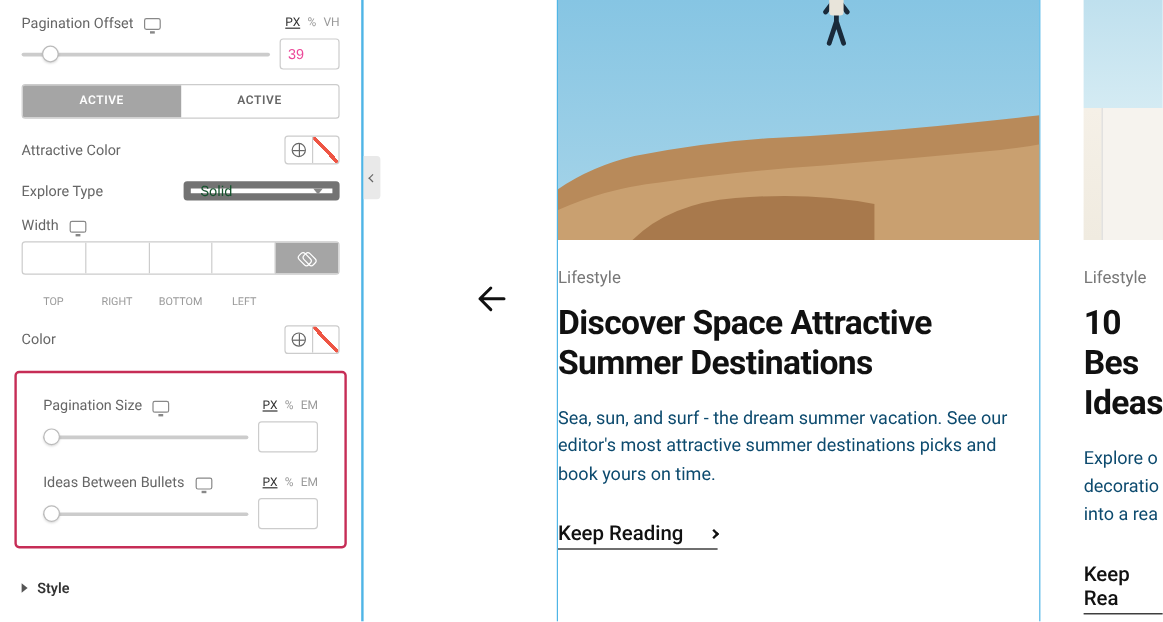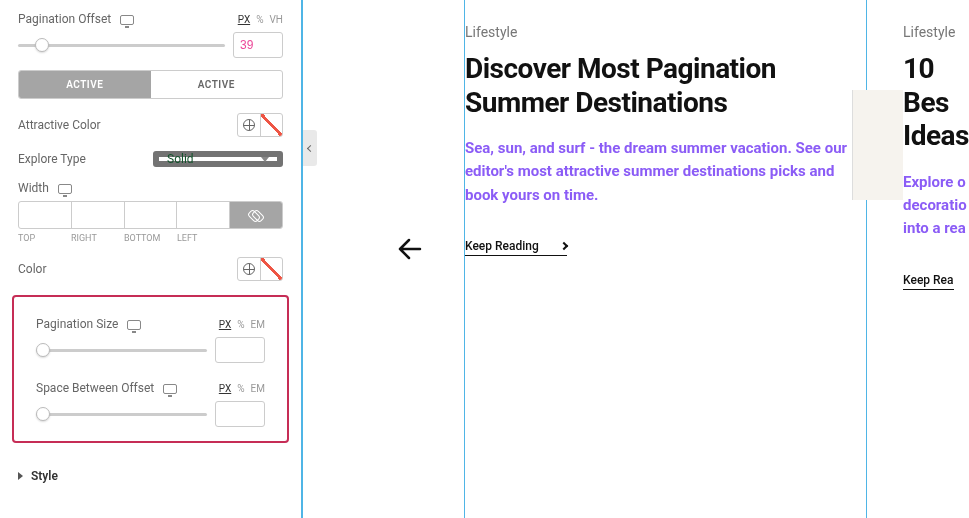--- a/index.html
+++ b/index.html
@@ -32,43 +32,43 @@
 .caret-down { width: 0; height: 0; border-left: 4px solid transparent; border-right: 4px solid transparent; border-top: 5px solid #888; }
 .width-grid { display: flex; border: 1px solid #ccc; border-radius: 3px; overflow: hidden; margin-top: 6px; }
 .width-cell { flex: 1; height: 26px; border-left: 1px solid #ccc; position: relative; }
 .width-cell:first-child { border-left: none; }
 .width-cell.link-cell { background: #a5a5a5; display: flex; align-items: center; justify-content: center; }
 .link-icon { width: 12px; height: 12px; position: relative; }
 .link-icon::before, .link-icon::after { content: ""; position: absolute; width: 6px; height: 10px; border: 1.5px solid #fff; border-radius: 3px; }
 .link-icon::before { left: 0; top: 1px; transform: rotate(-45deg); }
 .link-icon::after { right: 0; top: 1px; transform: rotate(-45deg); }
 .width-labels { display: flex; margin-top: 4px; }
-.width-labels span { flex: 1; text-align: left; font-size: 9px; color: #999; }
+.width-labels span { flex: 1; text-align: center; font-size: 9px; color: #999; margin-top: 14px; }
 .highlight-box { border: 2px solid #c62d56; border-radius: 4px; margin: 14px 12px 0; padding: 8px 22px 14px; }
 .style-section { padding: 14px 18px; display: flex; align-items: center; gap: 8px; font-size: 12px; color: #333; font-weight: 600; cursor: pointer; margin-top: 12px; }
 .caret-right { width: 0; height: 0; border-top: 4px solid transparent; border-bottom: 4px solid transparent; border-left: 5px solid #555; }
 .collapse-handle { position: absolute; left: 303px; top: 130px; width: 14px; height: 36px; background: #e9e9e9; border-radius: 0 3px 3px 0; display: flex; align-items: center; justify-content: center; cursor: pointer; }
 .chev-left { width: 5px; height: 5px; border-left: 1.5px solid #666; border-bottom: 1.5px solid #666; transform: rotate(45deg); }
 .preview { position: absolute; left: 376px; top: 0; right: 0; height: 518px; display: flex; gap: 36px; }
 .nav-arrow { position: absolute; left: 394px; top: 232px; cursor: pointer; }
-.card { display: flex; }
+.card { display: flex; flex-direction: column; }
 .card1 { width: 404px; margin-left: 88px; border-left: 1px solid #4fb5e6; border-right: 1px solid #4fb5e6; }
 .card2 { flex: 1; }
 .card-img { height: 200px; position: relative; overflow: hidden; }
 .sky { position: absolute; inset: 0; background: linear-gradient(180deg, #86c5e3 0%, #a8d5e9 100%); }
 .rocks { position: absolute; bottom: -10px; left: -10px; right: -10px; height: 140px; }
 .rocks svg { width: 100%; height: 100%; }
 .person { position: absolute; top: -20px; left: 54%; }
 .card2-img { height: 200px; background: linear-gradient(180deg, #bfe0ee 0%, #d4ebf3 45%, #f5f0e7 45%, #f0ebe0 100%); position: relative; }
 .card2-img::after { content: ""; position: absolute; right: 0; bottom: 0; width: 50px; height: 110px; background: #f6f3ee; border-left: 1px solid #ddd; }
 .card-body { padding: 24px 0 0 0; }
 .category { font-size: 14px; color: #777; margin-bottom: 12px; }
 .card-title { font-size: 28px; font-weight: 700; color: #111; line-height: 1.2; margin-bottom: 18px; letter-spacing: -0.5px; }
-.card-desc { font-size: 15px; color: #8b5cf6; line-height: 1.55; margin-bottom: 28px; font-weight: bold; }
-.keep-reading { display: inline-flex; align-items: center; gap: 22px; font-size: 12px; color: #111; font-weight: 500; border-bottom: 1px solid #111; padding-bottom: 2px; cursor: pointer; }
+.card-desc { font-size: 15px; color: #0c4a6e; line-height: 1.55; margin-bottom: 28px; }
+.keep-reading { display: inline-flex; align-items: center; gap: 22px; font-size: 17px; color: #111; font-weight: 500; border-bottom: 1px solid #111; padding-bottom: 2px; cursor: pointer; }
 .kr-chev { width: 6px; height: 6px; border-right: 2px solid #111; border-top: 2px solid #111; transform: rotate(45deg); }
 </style>
 </head>
 <body>
 
 <div class="sidebar">
   <div class="panel">
     <div class="field-row">
       <span>
         <span class="field-label">Pagination Offset</span>
@@ -162,21 +162,21 @@
     </div>
     <div class="slider-row">
       <div class="slider">
           <div class="slider-thumb" style="left:0"></div>
         </div>
       <input class="val-input" value="" style="">
     </div>
 
     <div class="field-row" style="margin-top:18px">
       <span>
-        <span class="field-label">Space Between Offset</span>
+        <span class="field-label">Ideas Between Bullets</span>
         <span class="monitor-icon"></span>
       </span>
       <span class="units">
         <span class="active-unit">PX</span>
         <span>%</span>
         <span>EM</span>
       </span>
     </div>
     <div class="slider-row">
       <div class="slider">
@@ -216,21 +216,21 @@
       <div class="person">
         <svg width="30" height="60" viewBox="0 0 30 60">
           <circle cx="15" cy="8" r="5" fill="#1a2a3a"></circle>
           <path d="M15 12 L15 38 M15 18 L6 30 M15 18 L24 30 M15 38 L9 56 M15 38 L21 56" stroke="#1a2a3a" stroke-width="4" stroke-linecap="round"></path>
           <rect x="9" y="13" width="12" height="20" rx="3" fill="#e8e4da"></rect>
         </svg>
       </div>
     </div>
     <div class="card-body">
       <div class="category">Lifestyle</div>
-      <div class="card-title">Discover Most Pagination Summer Destinations</div>
+      <div class="card-title">Discover Space Attractive Summer Destinations</div>
       <div class="card-desc">Sea, sun, and surf - the dream summer vacation. See our editor's most attractive summer destinations picks and book yours on time.</div>
       <a class="keep-reading">
         <span>Keep Reading</span>
         <span class="kr-chev"></span>
       </a>
     </div>
   </div>
 
   <div class="card card2">
     <div class="card2-img"></div>

